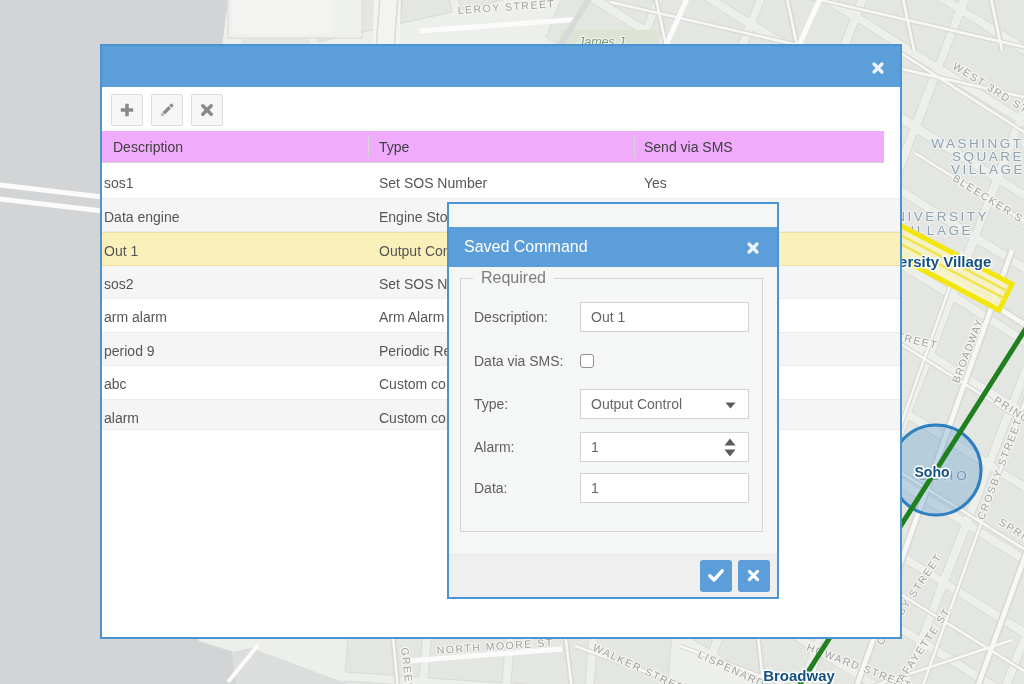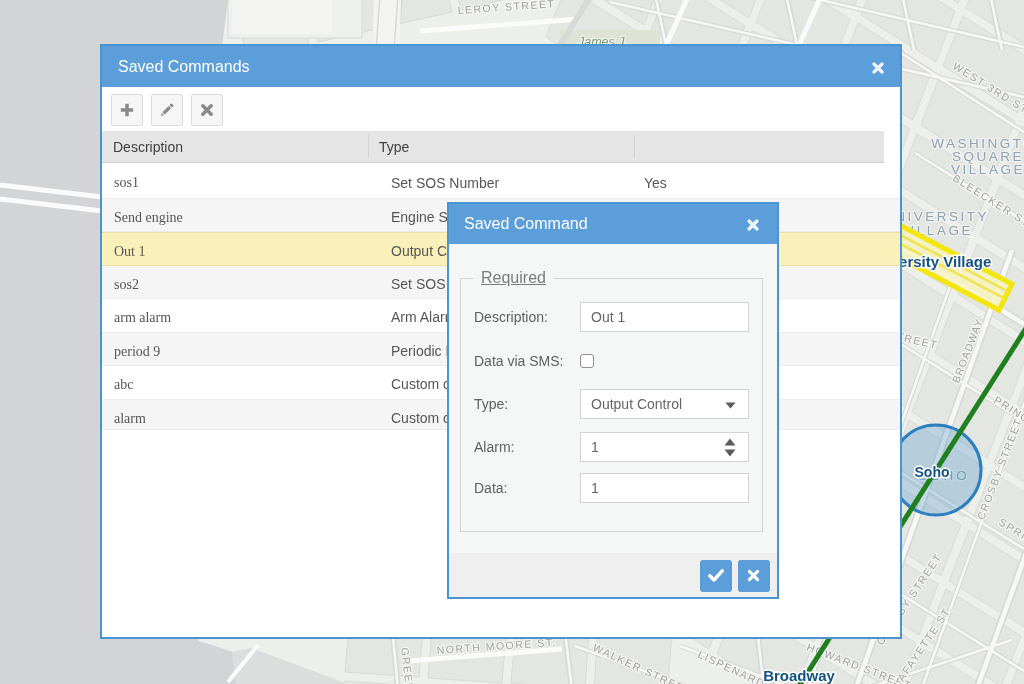--- a/index.html
+++ b/index.html
@@ -12,37 +12,37 @@
   .closex{position:absolute;}
   
   #w1{left:100px;top:44px;width:802px;height:595px;}
   #w1 .hd{height:41px;}
   #w1 .t{left:16px;top:0;line-height:41px;}
   
   .tbtn{position:absolute;width:32px;height:32px;box-sizing:border-box;
         border:1px solid #dcdcdc;border-radius:2px;background:#f6f6f6;}
   
   .ghead{position:absolute;left:0;top:85px;right:16px;height:32px;box-sizing:border-box;
-         border-bottom:1px solid #cfcfcf;background:#e5e5e5;font-size:14px;color:#3f3f3f;}
+         border-bottom:1px solid #cfcfcf;background:#f0abfc;font-size:14px;color:#3f3f3f;}
   .ghead span{position:absolute;top:0;line-height:33px;}
   .gsep{position:absolute;top:4px;bottom:4px;width:1px;background:#d4d4d4;}
   .rows{position:absolute;left:0;top:117px;right:0;}
   .row{position:absolute;left:0;right:0;box-sizing:border-box;line-height:33px;
        border-bottom:1px solid #ededed;font-size:14px;color:#565656;}
   .row span{position:absolute;top:2px;line-height:inherit;white-space:nowrap;}
-  .c1{left:12px;font-family:Liberation Serif, serif;} .c2{left:277px;margin-left:12px;} .c3{left:542px;}
+  .c1{left:2px;} .c2{left:277px;} .c3{left:542px;}
   .odd{background:#f5f5f5;}
   .sel{background:#faf0ba;border-top:1px solid #ece0a5;border-bottom:1px solid #ece0a5;}
   
   #w2{left:447px;top:202px;width:332px;height:397px;background:#f5f6f6;}
-  #w2 .hd{height:40px;}
+  #w2 .hd{height:40px;margin-top:23px;}
   #w2 .t{left:15px;top:0;line-height:40px;}
   fieldset{position:absolute;left:11px;top:65px;width:301px;height:261px;margin:0;padding:0;
            border:1px solid #d5d5d5;border-radius:0;}
-  legend{margin-left:12px;padding:0 8px;font-size:16px;color:#7c7c7c;text-decoration:underline;}
+  legend{margin-left:12px;padding:0 8px;font-size:16px;color:#7c7c7c;}
   .frow{position:absolute;font-size:14px;}
   .flbl{position:absolute;left:25px;color:#5f5f5f;line-height:30px;white-space:nowrap;text-align:right;}
   .finp{position:absolute;left:131px;width:169px;height:30px;box-sizing:border-box;
         border:1px solid #d2d2d2;background:#fff;color:#666;line-height:28px;}
   .finp .v{padding-left:10px;}
   .chk{position:absolute;left:131px;width:14px;height:14px;box-sizing:border-box;
        border:1.5px solid #8f8f8f;border-radius:3px;background:#fff;}
   .ftr{position:absolute;left:0;right:0;bottom:0;height:44px;background:#efefef;}
   .fbtn{position:absolute;width:32px;height:32px;background:#5b9ed9;border-radius:3px;}
 </style>
@@ -241,21 +241,20 @@
   <line x1="1042" y1="303" x2="794" y2="694" stroke="#208020" stroke-width="5"></line>
   <g font-family="Liberation Sans, sans-serif" font-weight="bold" fill="#135280" stroke="#fff" stroke-width="3" paint-order="stroke" stroke-linejoin="round" text-anchor="middle">
     <text x="929" y="267" font-size="15">University Village</text>
     <text x="932" y="477" font-size="14">Soho</text>
     <text x="799" y="681" font-size="15">Broadway</text>
   </g>
 </svg>
 
 <div class="win" id="w1">
   <div class="hd">
-    <span class="t">Saved Commands</span>
     <svg class="closex" style="right:15px;top:15px" width="14" height="14" viewBox="0 0 14 14">
       <path d="M3 3 L11 11 M11 3 L3 11" stroke="#eef4fb" stroke-width="3.3" stroke-linecap="round"></path>
     </svg>
   </div>
   <div class="tbtn" style="left:9px;top:48px">
     <svg width="14" height="14" viewBox="0 0 14 14" style="margin:8px">
       <path d="M7 0.8 V13.2 M0.8 7 H13.2" stroke="#8a8a8a" stroke-width="3.5"></path>
     </svg>
   </div>
   <div class="tbtn" style="left:49px;top:48px">
@@ -265,31 +264,32 @@
     </svg>
   </div>
   <div class="tbtn" style="left:89px;top:48px">
     <svg width="14" height="14" viewBox="0 0 14 14" style="margin:8px">
       <path d="M2.8 2.8 L11.2 11.2 M11.2 2.8 L2.8 11.2" stroke="#8a8a8a" stroke-width="3.5" stroke-linecap="round"></path>
     </svg>
   </div>
   <div class="ghead">
     <span style="left:11px">Description</span>
     <span style="left:277px">Type</span>
+    <span style="left:542px">Send via SMS</span>
     <div class="gsep" style="left:266px"></div>
     <div class="gsep" style="left:532px"></div>
   </div>
   <div class="rows">
     <div class="row" style="top:0;height:36px;line-height:36px">
         <span class="c1">sos1</span>
         <span class="c2">Set SOS Number</span>
         <span class="c3">Yes</span>
       </div>
     <div class="row odd" style="top:36px;height:33px">
-        <span class="c1">Send engine</span>
+        <span class="c1">Data engine</span>
         <span class="c2">Engine Stop</span>
       </div>
     <div class="row sel" style="top:69px;height:34px">
         <span class="c1">Out 1</span>
         <span class="c2">Output Control</span>
       </div>
     <div class="row odd" style="top:103px;height:33px">
         <span class="c1">sos2</span>
         <span class="c2">Set SOS Number</span>
       </div>

